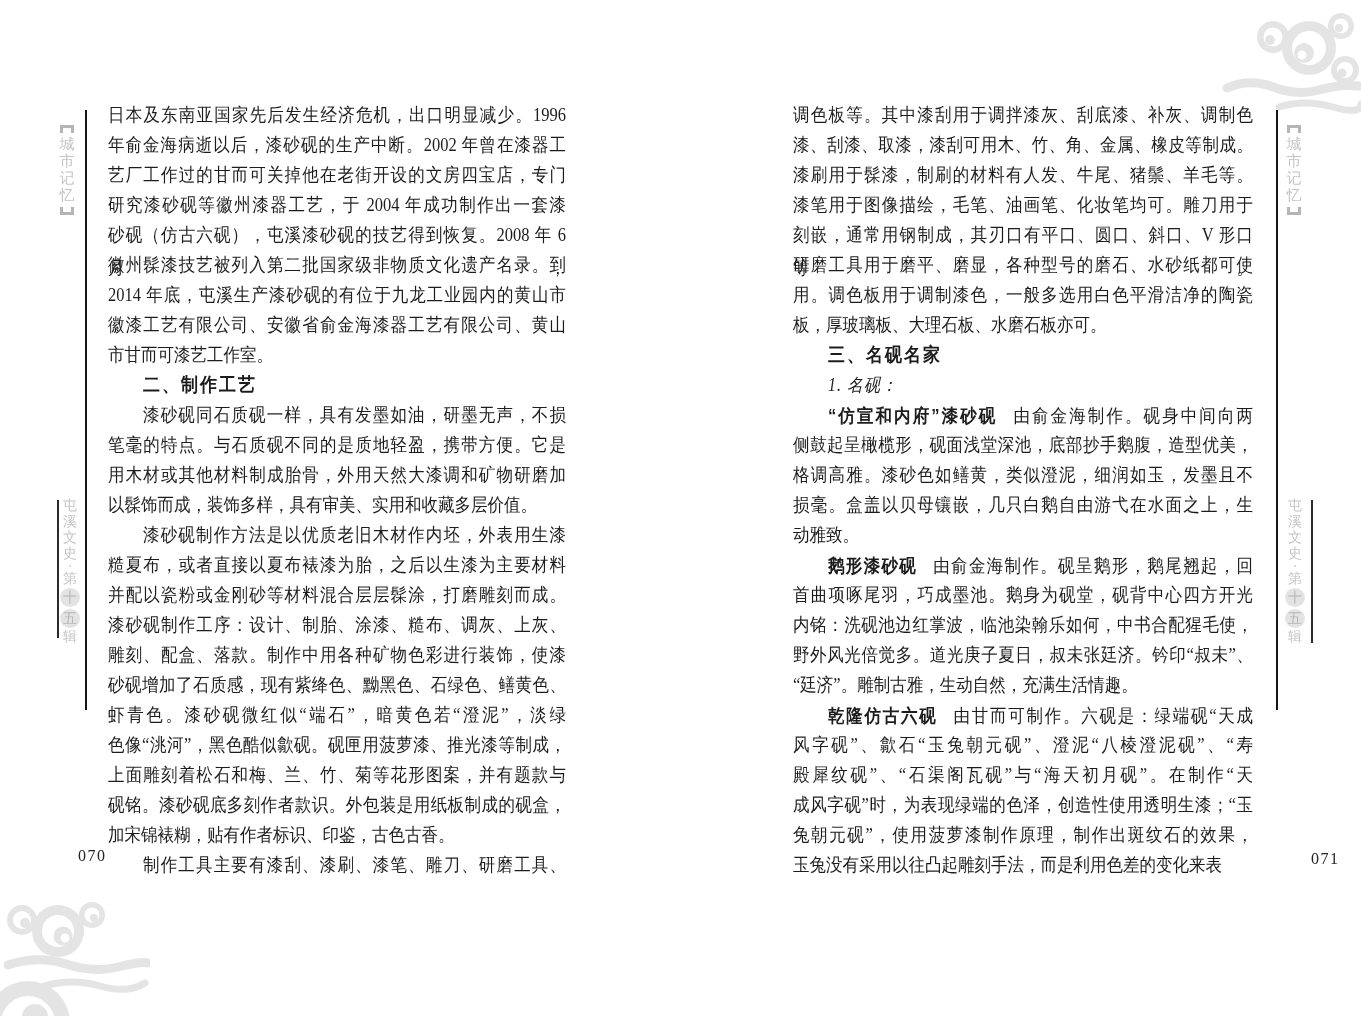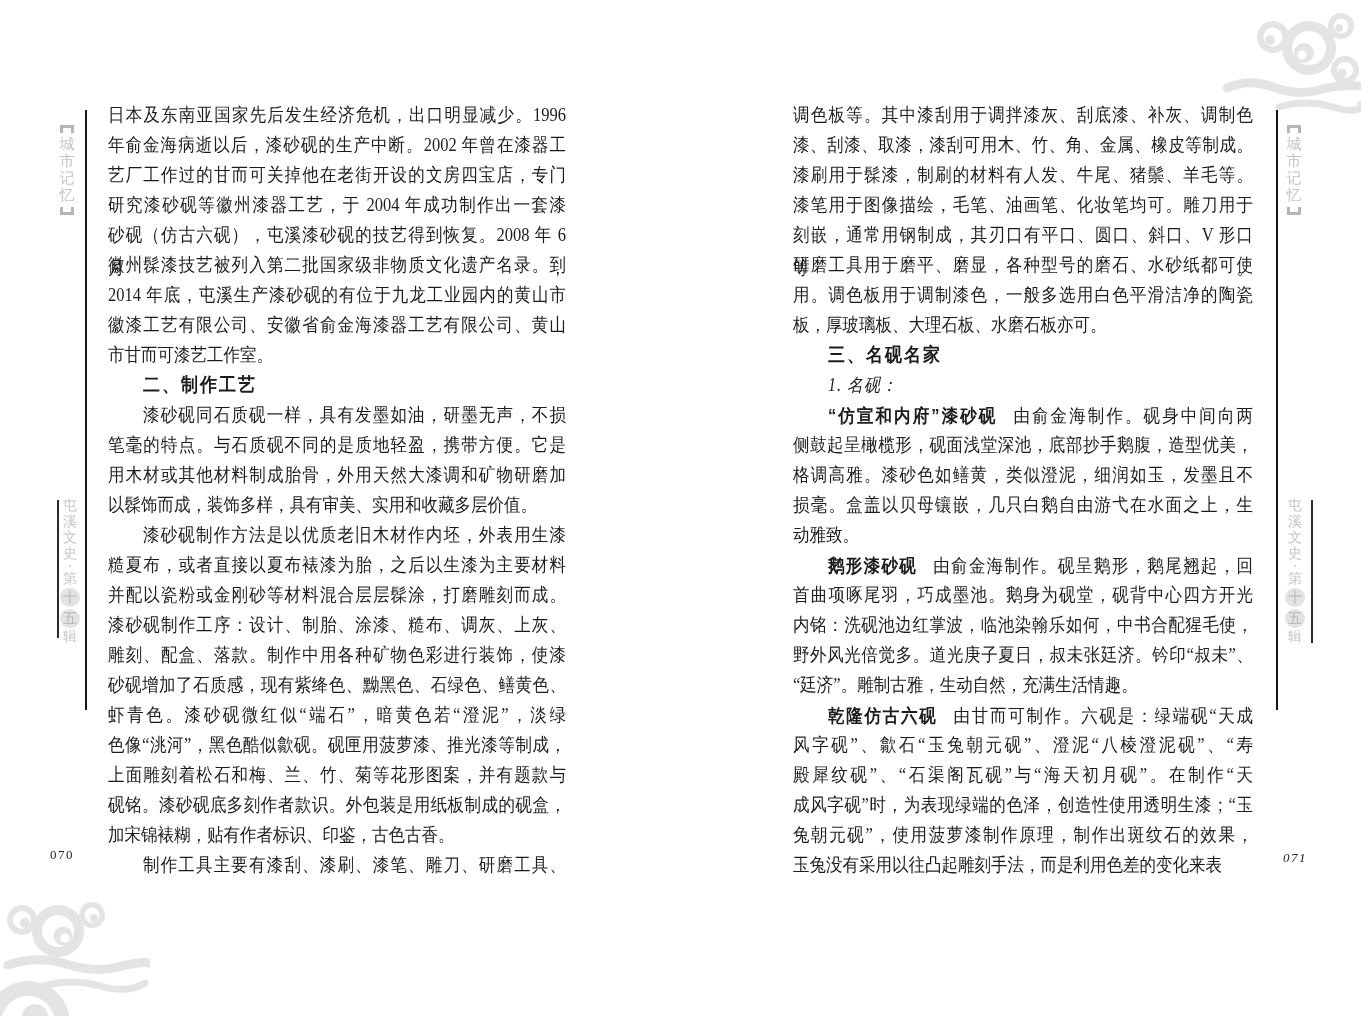--- a/index.html
+++ b/index.html
@@ -23,21 +23,21 @@
           color:#c4c4c4;font-family:"Liberation Serif",serif;}
   .vstack .vch{display:block;height:17px;line-height:17px;font-size:15px;text-align:center;}
   .series .vch{height:16px;line-height:16px;font-size:14px;}
   .series .vch.dot{height:9px;line-height:9px;}
   .series .vch.circ{width:20px;height:19px;line-height:19px;background:#e3e3e3;
                     border-radius:50%;color:#b6b6b6;margin:1px 0;}
   .brk{box-sizing:border-box;width:14px;height:8px;border:3px solid #b5b5b5;margin:1px 0 3px 0;}
   .brk.top{border-bottom:none;}
   .brk.bot{border-top:none;margin:3px 0 1px 0;}
   
-  .pagenum{position:absolute;font-size:13px;color:#242424;letter-spacing:1.5px;}
+  .pagenum{position:absolute;font-size:16px;color:#242424;letter-spacing:1.5px;margin-left:28px;}
   
   .cloud{position:absolute;}
 </style>
 </head>
 <body>
 
 <div id="spread">
 
   <svg class="cloud" style="left:1221px;top:4px;" width="140" height="118" viewBox="0 0 140 118">
     <g fill="#e4e4e4">
@@ -186,15 +186,15 @@
       <div class="line end">“廷济”。雕制古雅，生动自然，充满生活情趣。</div>
       <div class="line j ind"><b class="run">乾隆仿古六砚</b>由甘而可制作。六砚是：绿端砚“天成</div>
       <div class="line j">风字砚”、歙石“玉兔朝元砚”、澄泥“八棱澄泥砚”、“寿</div>
       <div class="line j">殿犀纹砚”、“石渠阁瓦砚”与“海天初月砚”。在制作“天</div>
       <div class="line j">成风字砚”时，为表现绿端的色泽，创造性使用透明生漆；“玉</div>
       <div class="line j">兔朝元砚”，使用菠萝漆制作原理，制作出斑纹石的效果，</div>
       <div class="line end">玉兔没有采用以往凸起雕刻手法，而是利用色差的变化来表</div>
     </div>
 
   <div class="pagenum" style="left:50px;top:847px;">070</div>
-  <div class="pagenum" style="left:1283px;top:850px;font-style:italic;">071</div>
+  <div class="pagenum" style="left:1283px;top:850px;">071</div>
 
 </div>
 
 </body></html>

